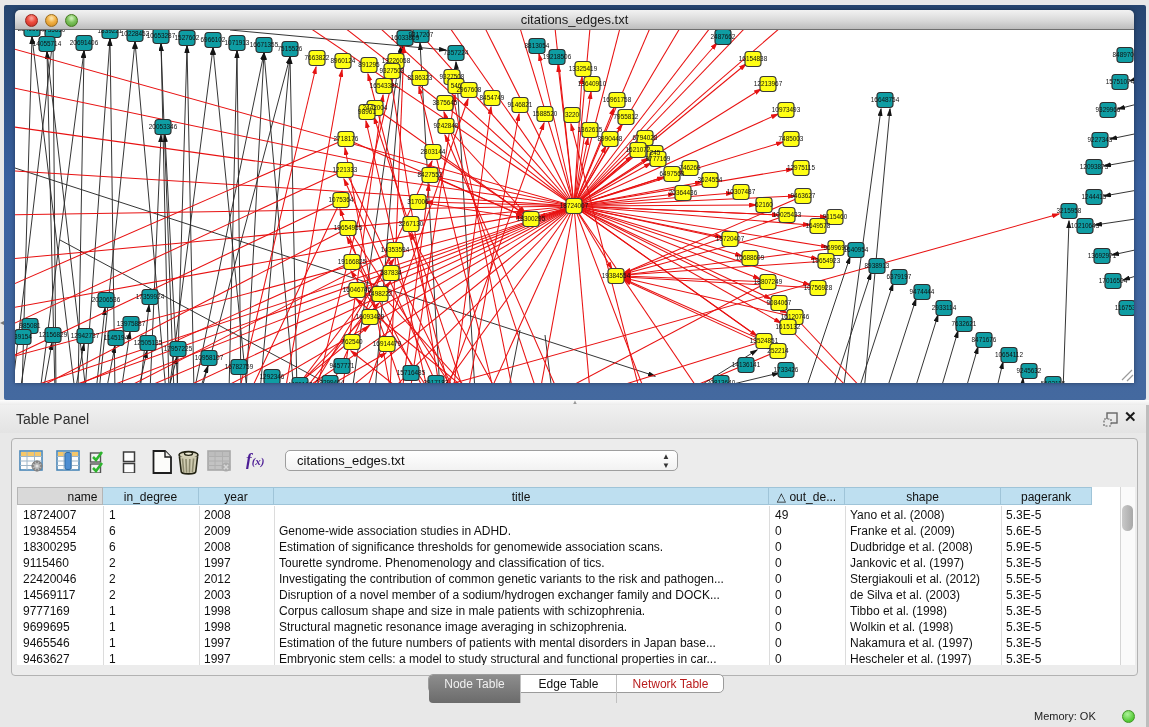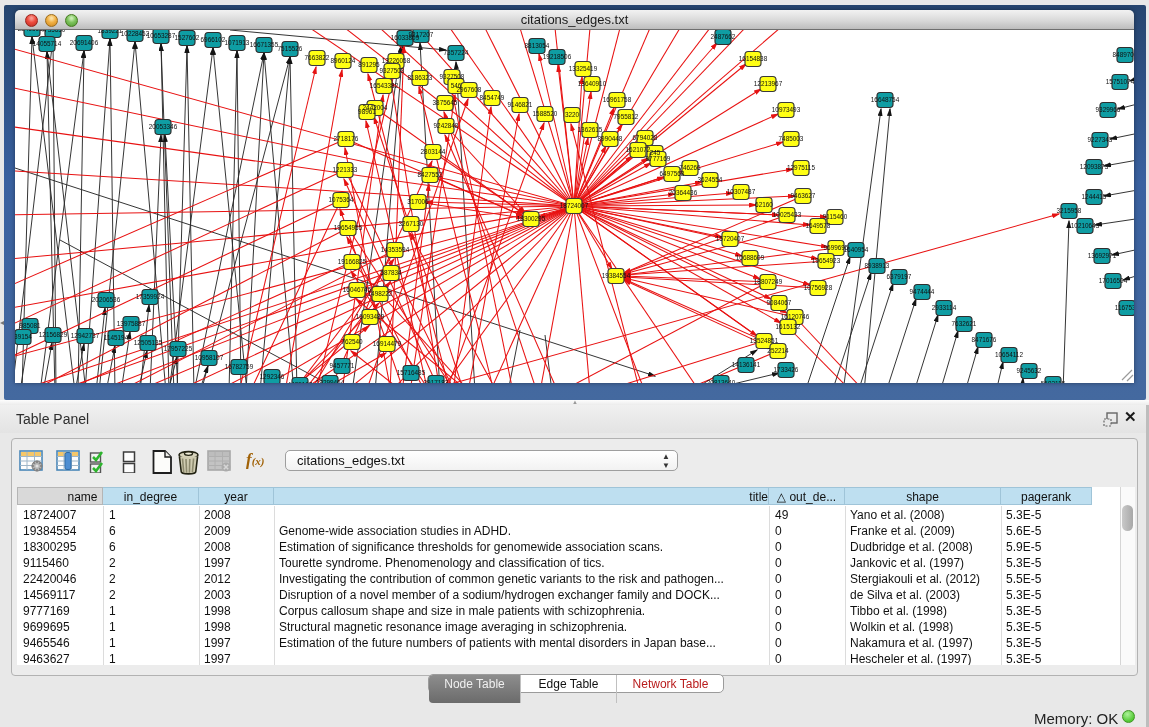--- a/index.html
+++ b/index.html
@@ -38,21 +38,21 @@
   border:1px solid #9e9e9e; border-radius:5px; font-size:13px; color:#111; padding:2px 0 0 11px; }
 #combo .arr { position:absolute; right:7px; top:1px; font-size:8px; color:#333; line-height:9px; }
 
 #tbl { left:17px; top:487px; width:1103px; height:178px; background:#fff; overflow:hidden; font-size:12px; }
 #thead { position:absolute; left:0; top:0; width:1103px; height:18px; }
 #thead div { position:absolute; top:0; height:18px; background:#bedff0; border:1px solid #9fc4d8;
   border-left:none; text-align:center; font-size:12px; color:#111; padding-top:2px; }
 #thead .h0 { left:0; width:86px; background:#d9d9d9; border:1px solid #b5b5b5;padding-left:45px; }
 #thead .h1 { left:86px; width:96px; }
 #thead .h2 { left:182px; width:75px;text-align:center; }
-#thead .h3 { left:257px; width:495px;text-align:right; }
+#thead .h3 { left:257px; width:495px; }
 #thead .h4 { left:752px; width:76px; }
 #thead .h5 { left:828px; width:156px; }
 #thead .h6 { left:984px; width:91px; }
 #tbody { position:absolute; left:0; top:20px; }
 .tr { position:relative; width:1103px; height:16px; }
 .tr div { position:absolute; top:0; height:16px; padding-top:1px; color:#111; white-space:nowrap; overflow:hidden; }
 .c0 { left:6px; width:80px; }
 .c1 { left:92px; width:90px; }
 .c2 { left:187px; width:70px; }
 .c3 { left:262px; width:489px; }
@@ -63,21 +63,21 @@
 
 #sbar { left:1120px; top:487px; width:15px; height:178px; background:#fafafa; border-left:1px solid #d5d5d5; }
 #sthumb { left:1122px; top:505px; width:11px; height:26px; background:linear-gradient(90deg,#c9c9c9,#a8a8a8); border-radius:6px; }
 
 #tabs { left:428px; top:674px; width:296px; height:19px; border:1px solid #9b9b9b; border-radius:5px;
   background:#fff; font-size:12px; }
 #tabs div { position:absolute; top:0; height:28px; padding-top:2px; text-align:center; }
 #tab1 { left:0; width:91px; background:linear-gradient(#8d8d8d,#6b6b6b); color:#f0f0f0; border-radius:4px 0 0 4px; }
 #tab2 { left:91px; width:96px; color:#111; border-left:1px solid #c0c0c0; }
 #tab3 { left:187px; width:108px; color:#b91c1c; border-left:1px solid #c0c0c0; }
-#mem { left:1034px; top:710px; font-size:15px; color:#222; }
+#mem { left:1034px; top:710px; font-size:11px; color:#222; }
 #memdot { left:1122px; top:710px; width:13px; height:13px; border-radius:50%;
   background:radial-gradient(circle at 40% 30%, #aef29a, #51c933 70%); border:1px solid #3f9424; }
 #lmark { left:0px; top:318px; font-size:8px; color:#777; }
 .ticon { top:449px; }
 </style></head><body>
 <div id="stage">
   <div class="abs" id="frame"></div>
   <div class="abs" id="win"></div>
   <div class="abs" id="titlebar">
       <div id="title">citations_edges.txt</div>
@@ -634,21 +634,21 @@
         <path d="M2.4 7.5 L4.2 22.5 a7.3 2.4 0 0 0 14.6 0 L20.6 7.5" fill="#cfcbb0" stroke="#232313" stroke-width="1.6"></path>
         <path d="M5.5 9.5 l1.2 13.5 M9 10 l.6 13.7 M12.8 10 l-.4 13.7 M16.6 9.5 l-1.2 13.5" stroke="#8d8a6e" stroke-width="1.6"></path>
       </svg></div>
   <div class="abs ticon" style="left:207px"><svg width="25" height="24">
         <rect x="1" y="2" width="22" height="19" fill="#c3c3c3" stroke="#a8a8a8" stroke-width="1.6"></rect>
         <rect x="2" y="3" width="20" height="4" fill="#bdbdbd"></rect>
         <path d="M1 7.5 h22 M1 12 h22 M1 16.5 h22 M8 3 v18 M15.5 3 v18" stroke="#b0b0b0" stroke-width="1"></path>
         <circle cx="19" cy="18" r="4.5" fill="#ababab"></circle>
         <path d="M16.8 15.8 l4.4 4.4 m0 -4.4 l-4.4 4.4" stroke="#d6d6d6" stroke-width="1.6"></path>
       </svg></div>
-  <div class="abs" style="left:246px; top:450px; width:30px; font-family:'Liberation Serif',serif; font-style:italic; font-weight:bold; font-size:17px; color:#a16207;">f<span style="font-size:11px;">(x)</span></div>
+  <div class="abs" style="left:246px; top:450px; width:30px; font-family:'Liberation Serif',serif; font-style:italic; font-weight:bold; font-size:17px; color:#4c1d95;">f<span style="font-size:11px;">(x)</span></div>
   <div class="abs" id="combo">citations_edges.txt<span class="arr">▲<br>▼</span></div>
   <div class="abs" id="tbl">
     <div id="thead">
       <div class="h0">name</div>
         <div class="h1">in_degree</div>
         <div class="h2">year</div>
       <div class="h3">title</div>
         <div class="h4">△ out_de...</div>
         <div class="h5">shape</div>
       <div class="h6">pagerank</div>
@@ -738,20 +738,21 @@
           <div class="c2">1997</div>
           <div class="c3">Estimation of the future numbers of patients with mental disorders in Japan base...</div>
           <div class="c4">0</div>
           <div class="c5">Nakamura et al. (1997)</div>
           <div class="c6">5.3E-5</div>
         </div>
 <div class="tr">
           <div class="c0">9463627</div>
           <div class="c1">1</div>
           <div class="c2">1997</div>
+          <div class="c3">Embryonic stem cells: a model to study structural and functional properties in car...</div>
           <div class="c4">0</div>
           <div class="c5">Hescheler et al. (1997)</div>
           <div class="c6">5.3E-5</div>
         </div>
     </div>
   </div>
   <div class="abs" id="sbar"></div>
   <div class="abs" id="sthumb"></div>
   <div class="abs" id="tabs">
     <div id="tab1">Node Table</div>

